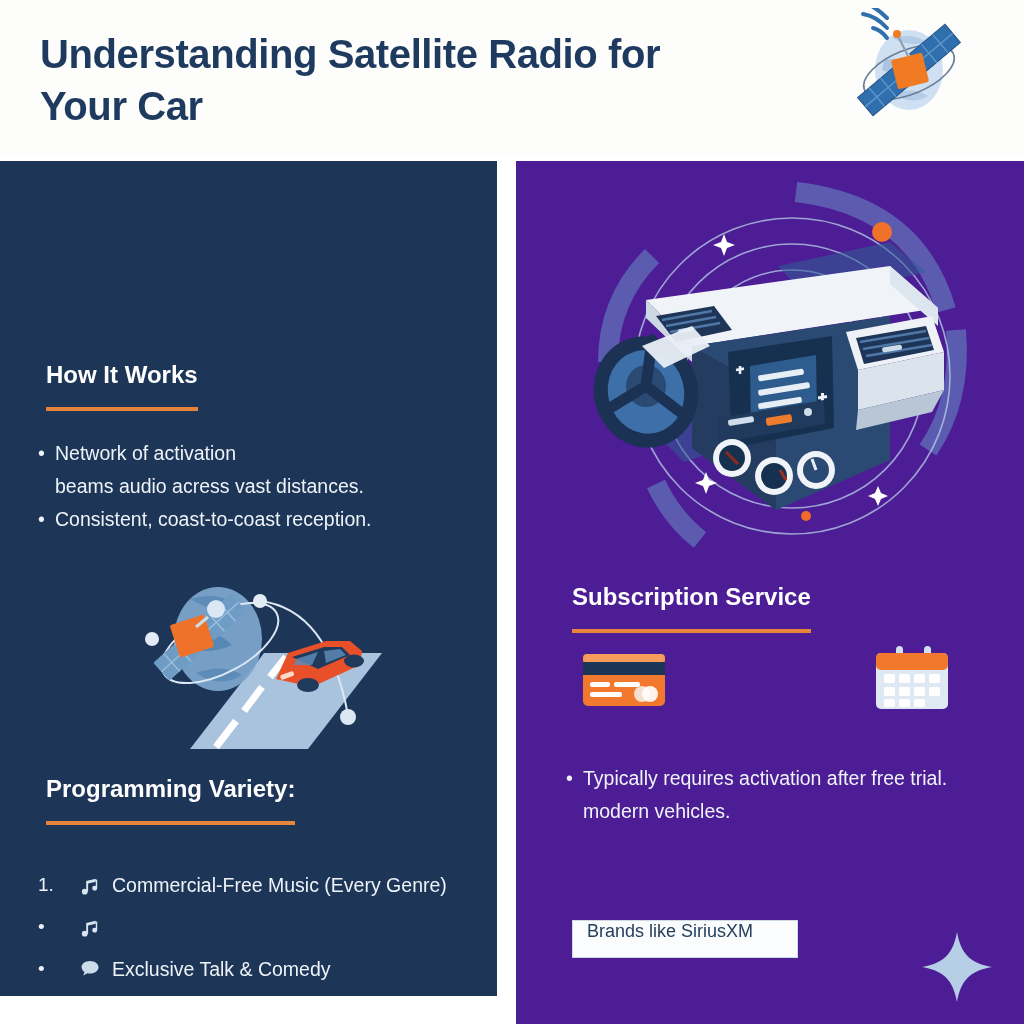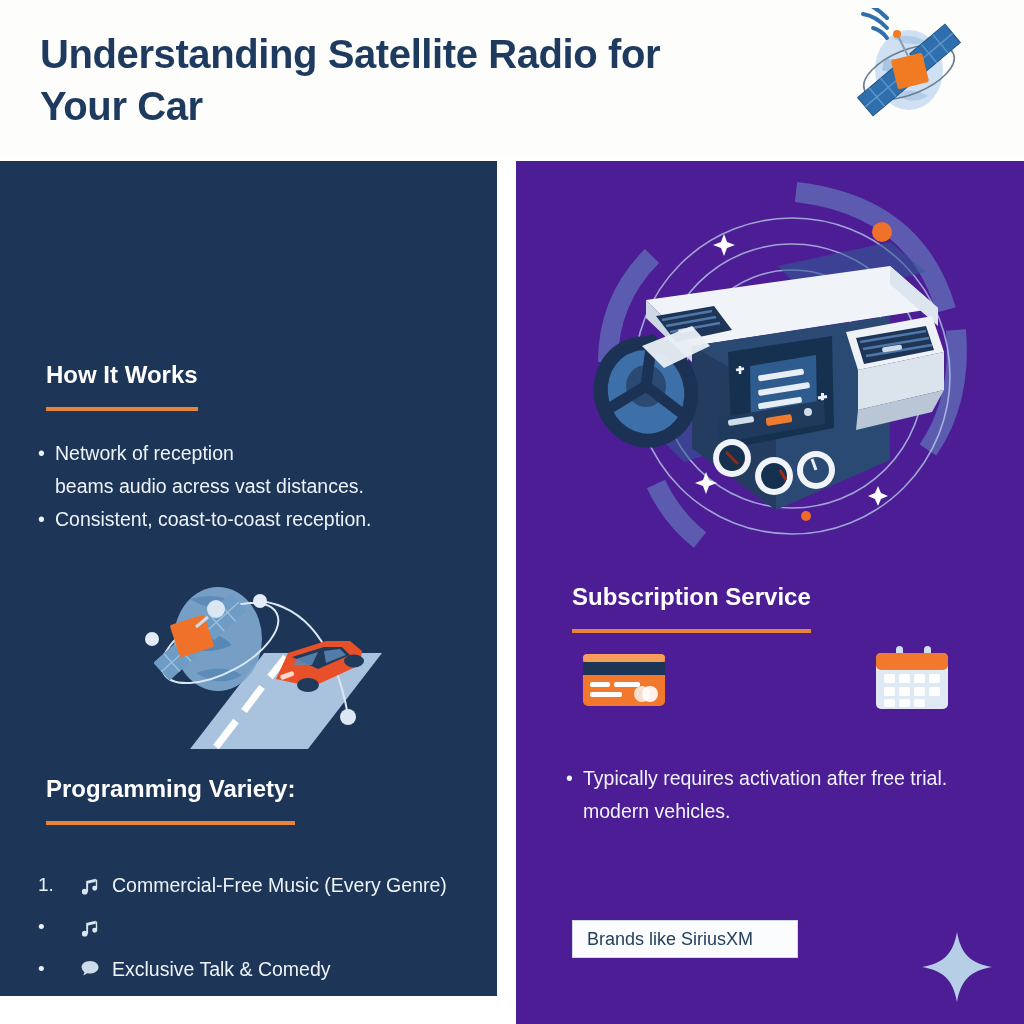--- a/index.html
+++ b/index.html
@@ -66,21 +66,21 @@
   }
   .prog-marker { flex:0 0 auto; width:30px; text-align:left; font-size:19px; }
   .prog-icon { flex:0 0 auto; width:44px; text-align:center; }
   .prog-icon svg { display:block; margin:0 auto; }
   .prog-label { flex:0 0 auto; }
 
   
   #brand-box {
     position:absolute; left:572px; top:920px; width:226px; height:38px;
     background:#fbfcfd; border:1px solid #cfd9e4;
-    display:flex; align-items:center; padding-left:14px;
+    display:flex; align-items:flex-start; padding-left:14px;
     color:#24405f; font-size:18px;
   }
 
   
   #left-illo { position:absolute; left:112px; top:400px; width:290px; height:190px; }
   #dash-illo { position:absolute; left:44px; top:19px; width:460px; height:380px; }
   #sparkle  { position:absolute; left:404px; top:769px; width:74px; height:74px; }
 </style>
 </head>
 <body>
@@ -130,21 +130,21 @@
 <div id="left-panel">
 
   <div class="heading" id="heading-how">
     <span>How It Works</span>
     <span class="rule"></span>
   </div>
 
   <div class="bullet-block" id="how-bullets">
     <div class="bullet-row">
       <span class="bullet-dot">•</span>
-      <span class="bullet-text">Network of reception</span>
+      <span class="bullet-text">Network of activation</span>
     </div>
     <div class="bullet-row">
       <span class="bullet-dot"></span>
       <span class="bullet-text">beams audio acress vast distances.</span>
     </div>
     <div class="bullet-row">
       <span class="bullet-dot">•</span>
       <span class="bullet-text">Consistent, coast-to-coast reception.</span>
     </div>
   </div>

